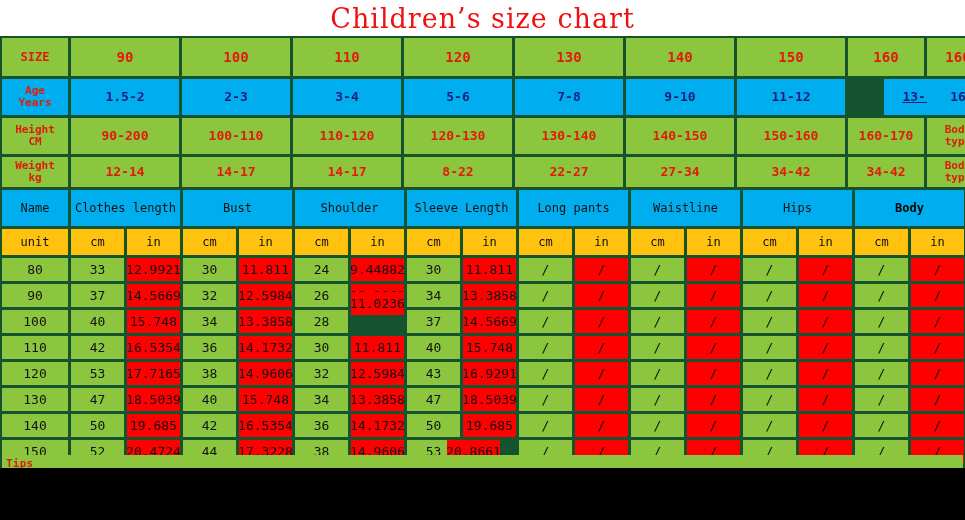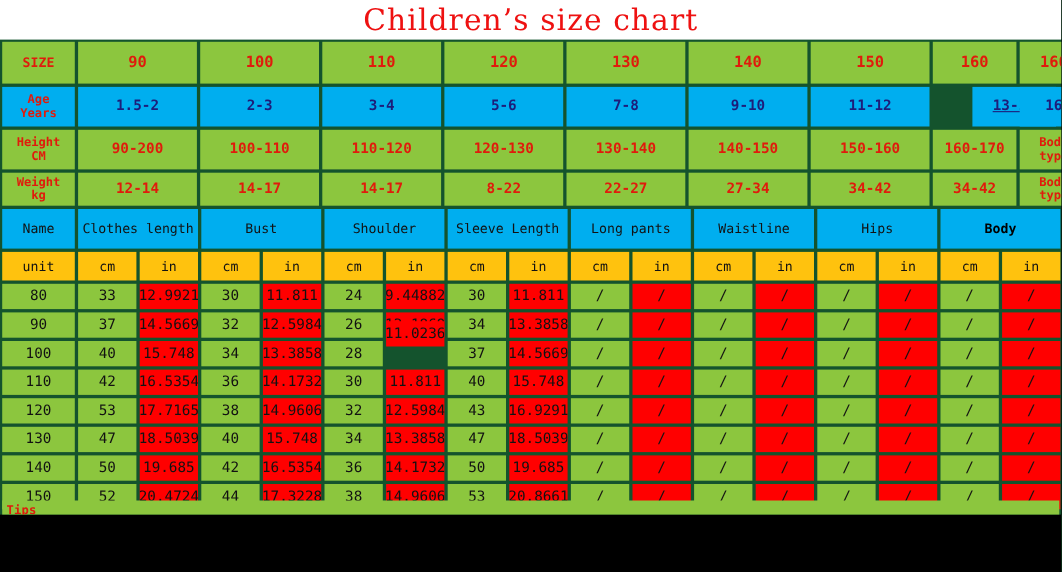--- a/index.html
+++ b/index.html
@@ -284,21 +284,21 @@
       <div class="cell green black-txt f13" style="left: 855px; top: 414px; width: 53px; height: 23px;">/</div>
       <div class="cell red black-txt f13" style="left: 911px; top: 414px; width: 53px; height: 23px;">/</div>
       <div class="cell green black-txt f13" style="left: 2px; top: 440px; width: 66px; height: 23px;">150</div>
       <div class="cell green black-txt f13" style="left: 71px; top: 440px; width: 53px; height: 23px;">52</div>
       <div class="cell red black-txt f13" style="left: 127px; top: 440px; width: 53px; height: 23px;">20.4724</div>
       <div class="cell green black-txt f13" style="left: 183px; top: 440px; width: 53px; height: 23px;">44</div>
       <div class="cell red black-txt f13" style="left: 239px; top: 440px; width: 53px; height: 23px;">17.3228</div>
       <div class="cell green black-txt f13" style="left: 295px; top: 440px; width: 53px; height: 23px;">38</div>
       <div class="cell red black-txt f13" style="left: 351px; top: 440px; width: 53px; height: 23px;">14.9606</div>
       <div class="cell green black-txt f13" style="left: 407px; top: 440px; width: 53px; height: 23px;">53</div>
-      <div class="cell red black-txt f13" style="left: 463px; top: 440px; width: 53px; height: 23px; text-align: center;">20.8661</div>
+      <div class="cell red black-txt f13" style="left: 447px; top: 440px; width: 53px; height: 23px; text-align: center;">20.8661</div>
       <div class="cell green black-txt f13" style="left: 519px; top: 440px; width: 53px; height: 23px;">/</div>
       <div class="cell red black-txt f13" style="left: 575px; top: 440px; width: 53px; height: 23px;">/</div>
       <div class="cell green black-txt f13" style="left: 631px; top: 440px; width: 53px; height: 23px;">/</div>
       <div class="cell red black-txt f13" style="left: 687px; top: 440px; width: 53px; height: 23px;">/</div>
       <div class="cell green black-txt f13" style="left: 743px; top: 440px; width: 53px; height: 23px;">/</div>
       <div class="cell red black-txt f13" style="left: 799px; top: 440px; width: 53px; height: 23px;">/</div>
       <div class="cell green black-txt f13" style="left: 855px; top: 440px; width: 53px; height: 23px;">/</div>
       <div class="cell red black-txt f13" style="left: 911px; top: 440px; width: 53px; height: 23px;">/</div>
     </div>
 

